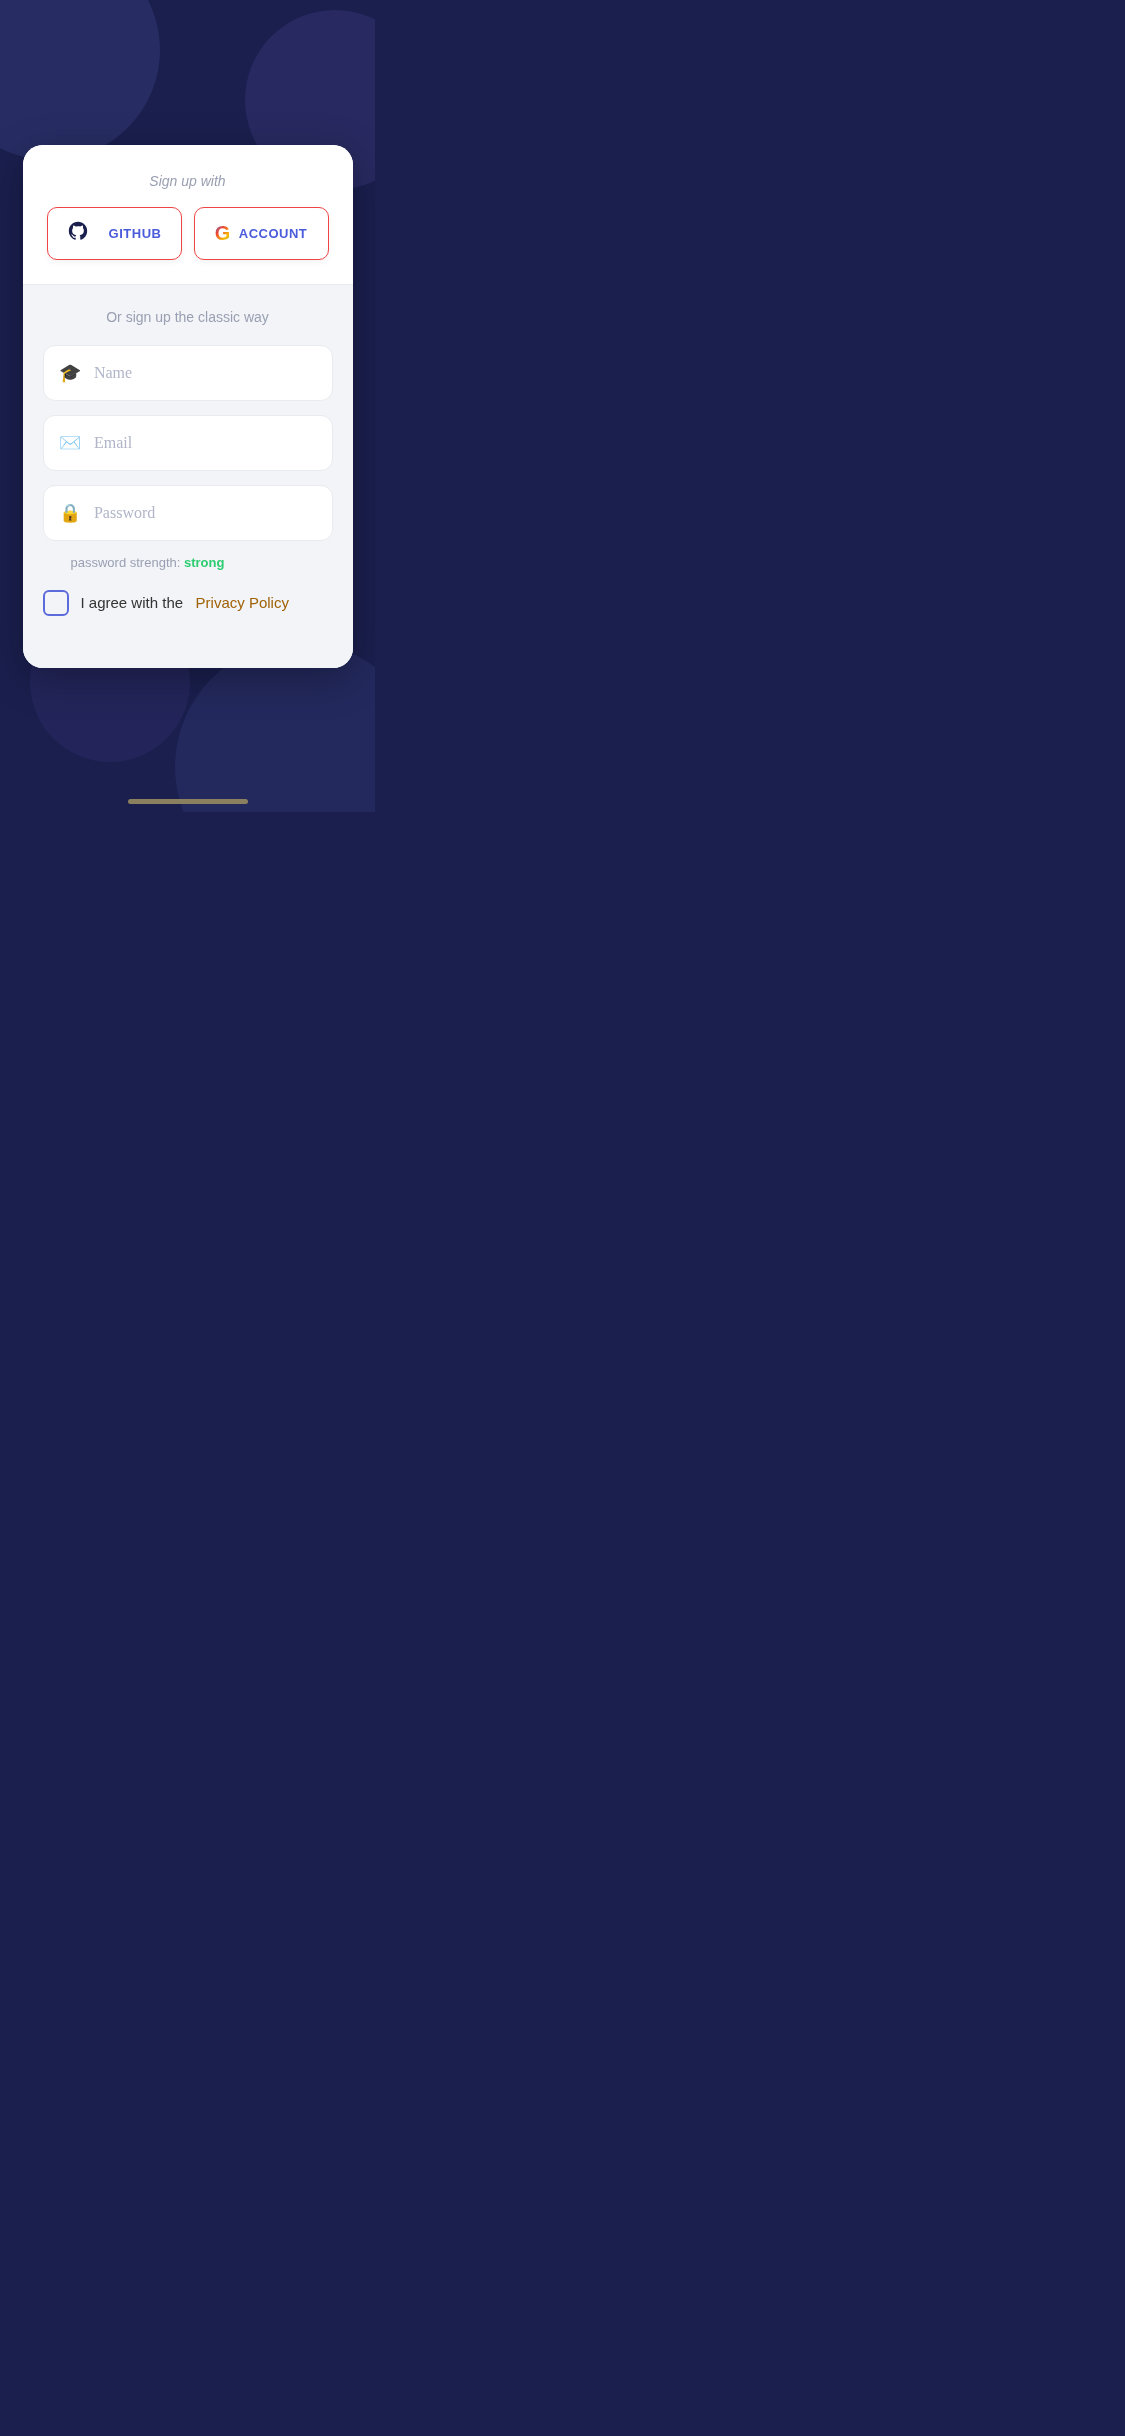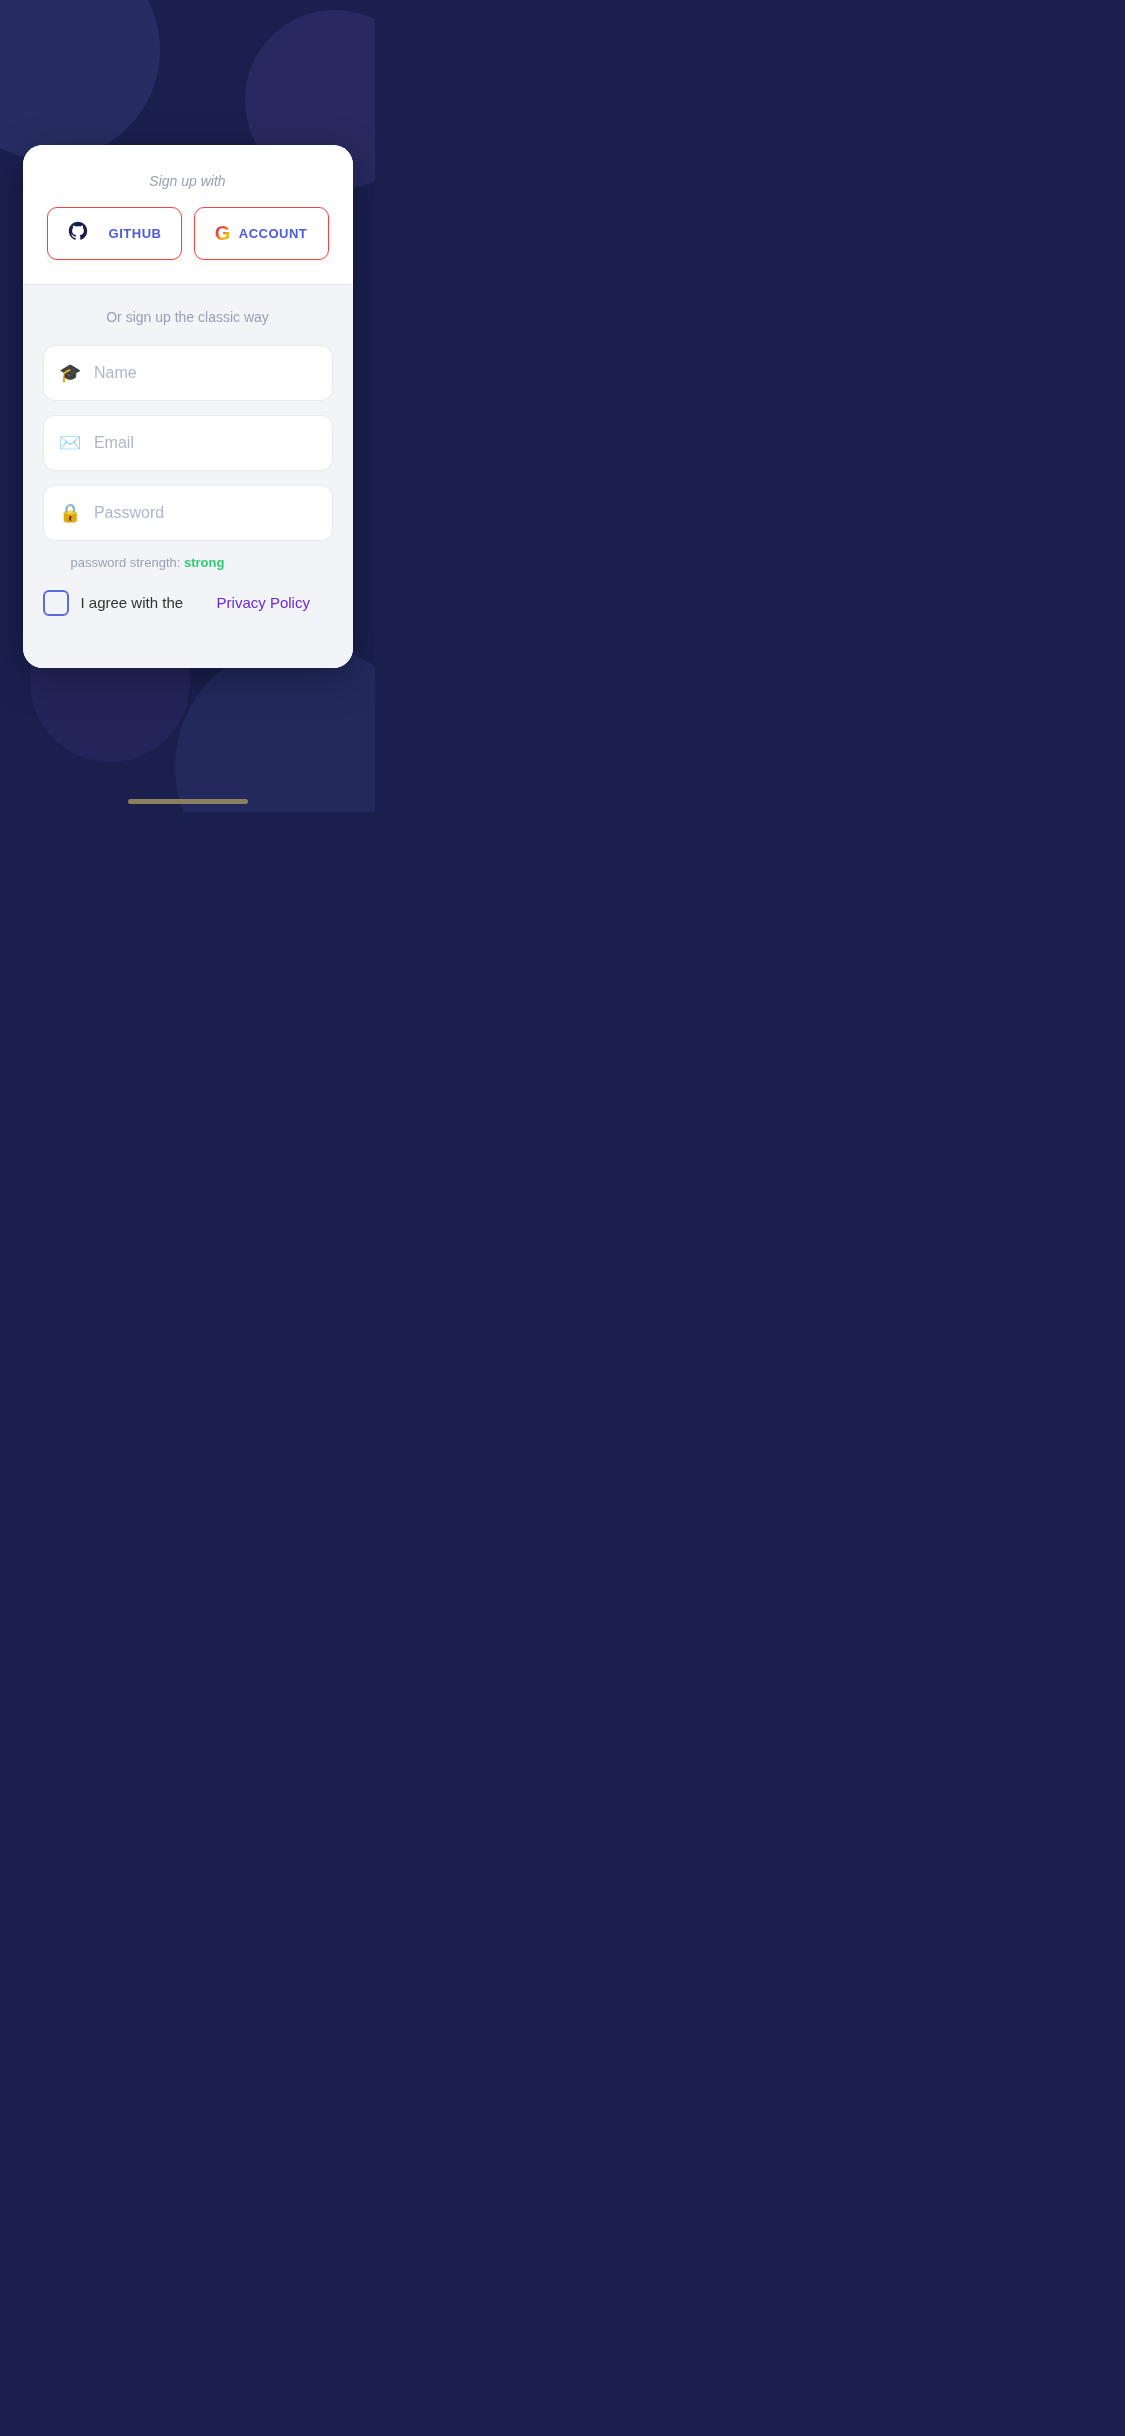--- a/index.html
+++ b/index.html
@@ -152,21 +152,21 @@
       flex-shrink: 0;
     }
 
     .input-field {
       border: none;
       outline: none;
       background: transparent;
       font-size: 16px;
       color: #333;
       width: 100%;
-      font-family: Liberation Sans, sans-serif;
+      font-family: Liberation Serif, serif;
     }
 
     .input-field::placeholder {
       color: #b0b5c8;
     }
 
     .password-strength {
       margin-top: 10px;
       margin-bottom: 8px;
       font-size: 13px;
@@ -199,24 +199,23 @@
       align-items: center;
       justify-content: center;
     }
 
     .agree-text {
       font-size: 15px;
       color: #333;
     }
 
     .privacy-link {
-      color: #6d28d9;
+      color: #a16207;
       text-decoration: none;
       cursor: pointer;
-      margin-left: 21px;
     }
 
     .create-btn {
       width: 100%;
       height: 62px;
       background: #5b6bdb;
       border: none;
       border-radius: 14px;
       color: #fff;
       font-size: 17px;

